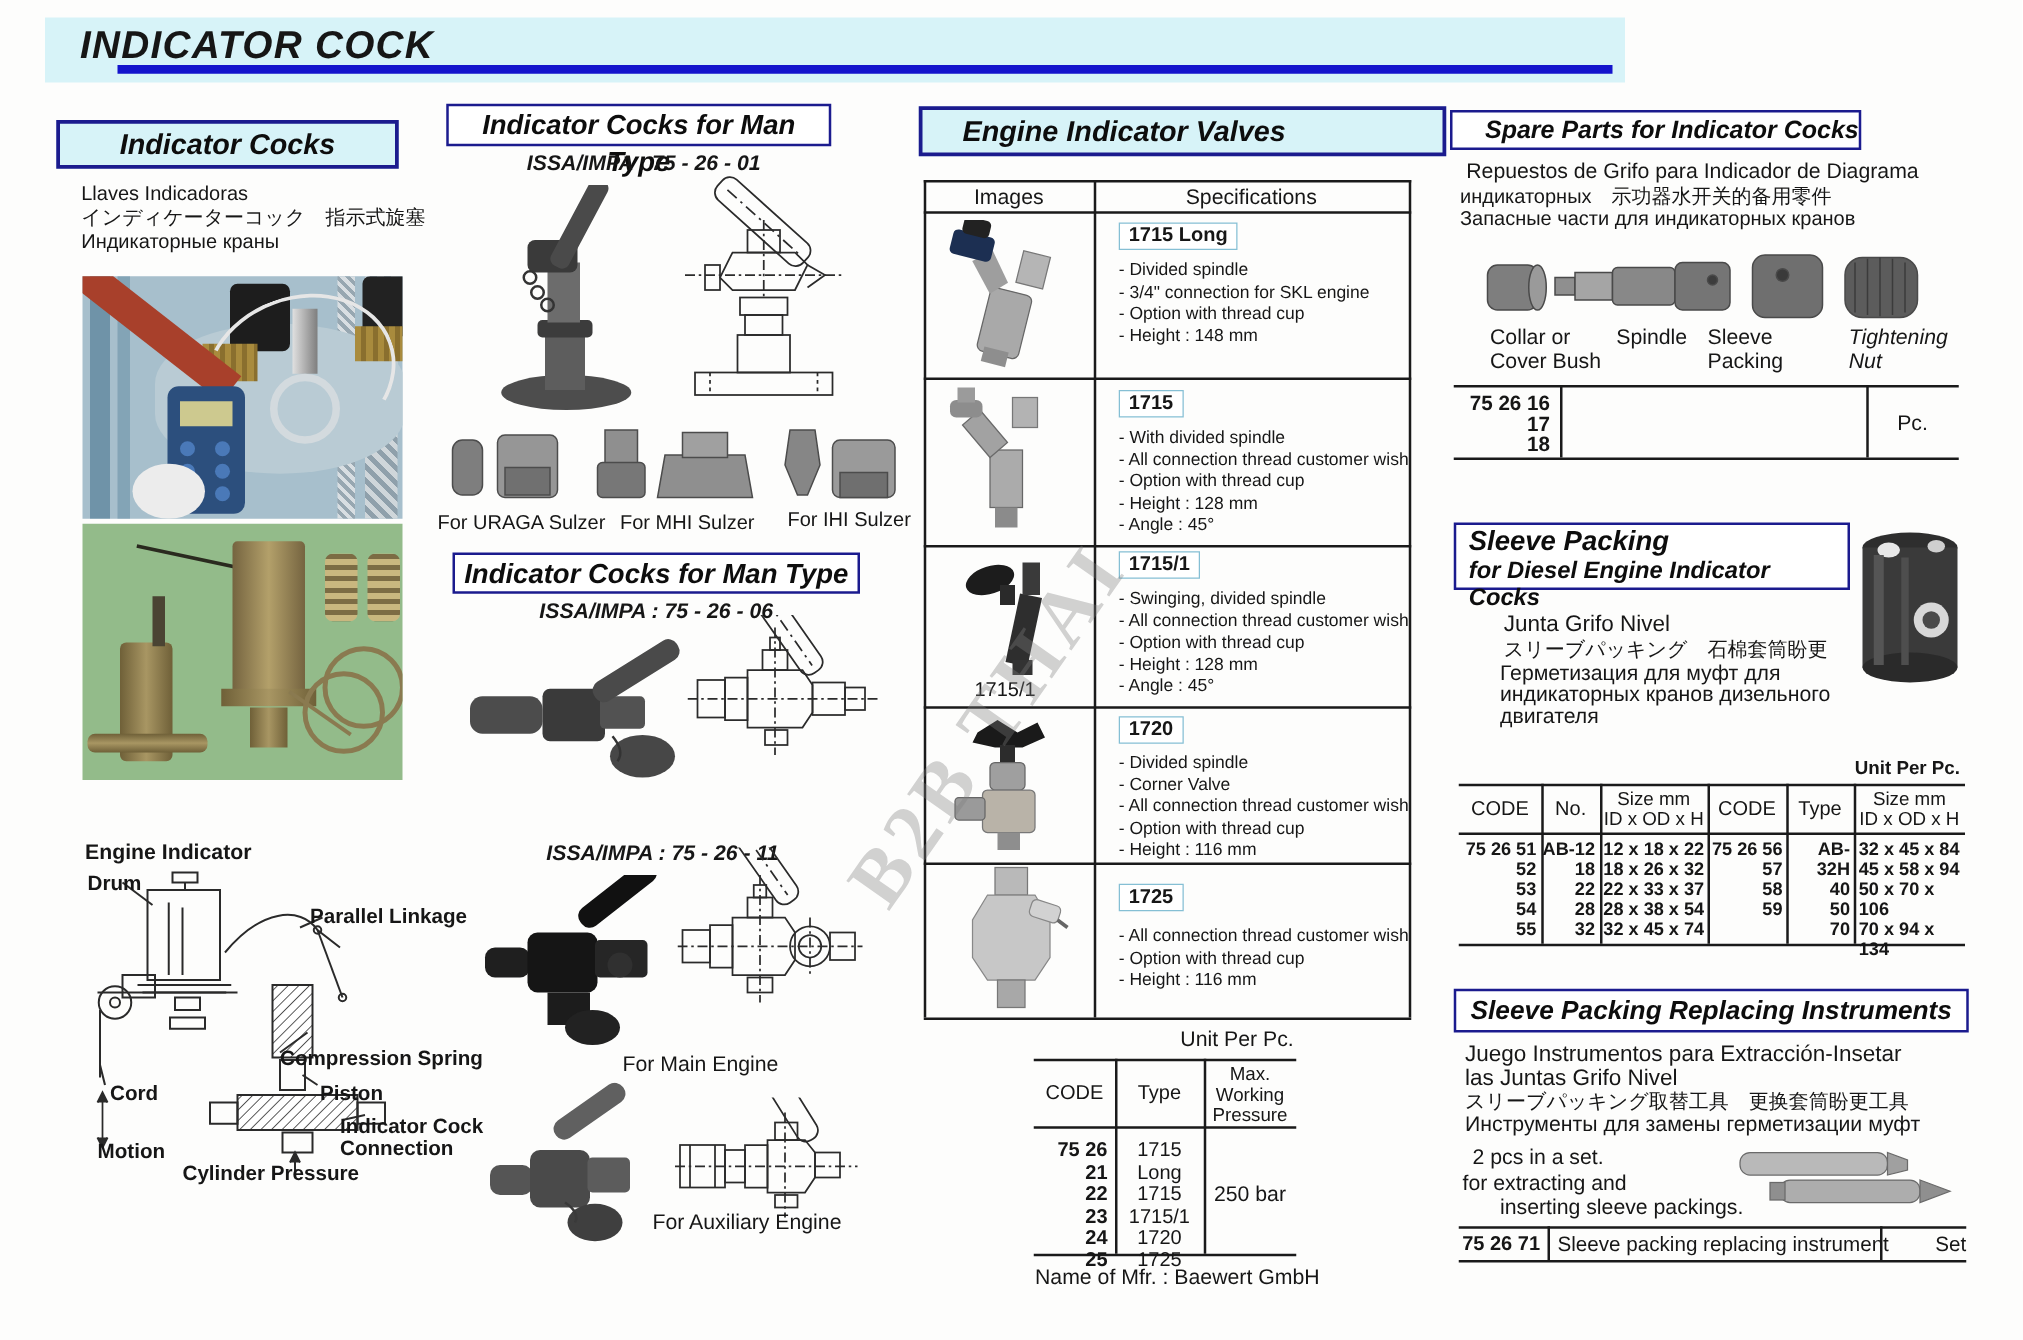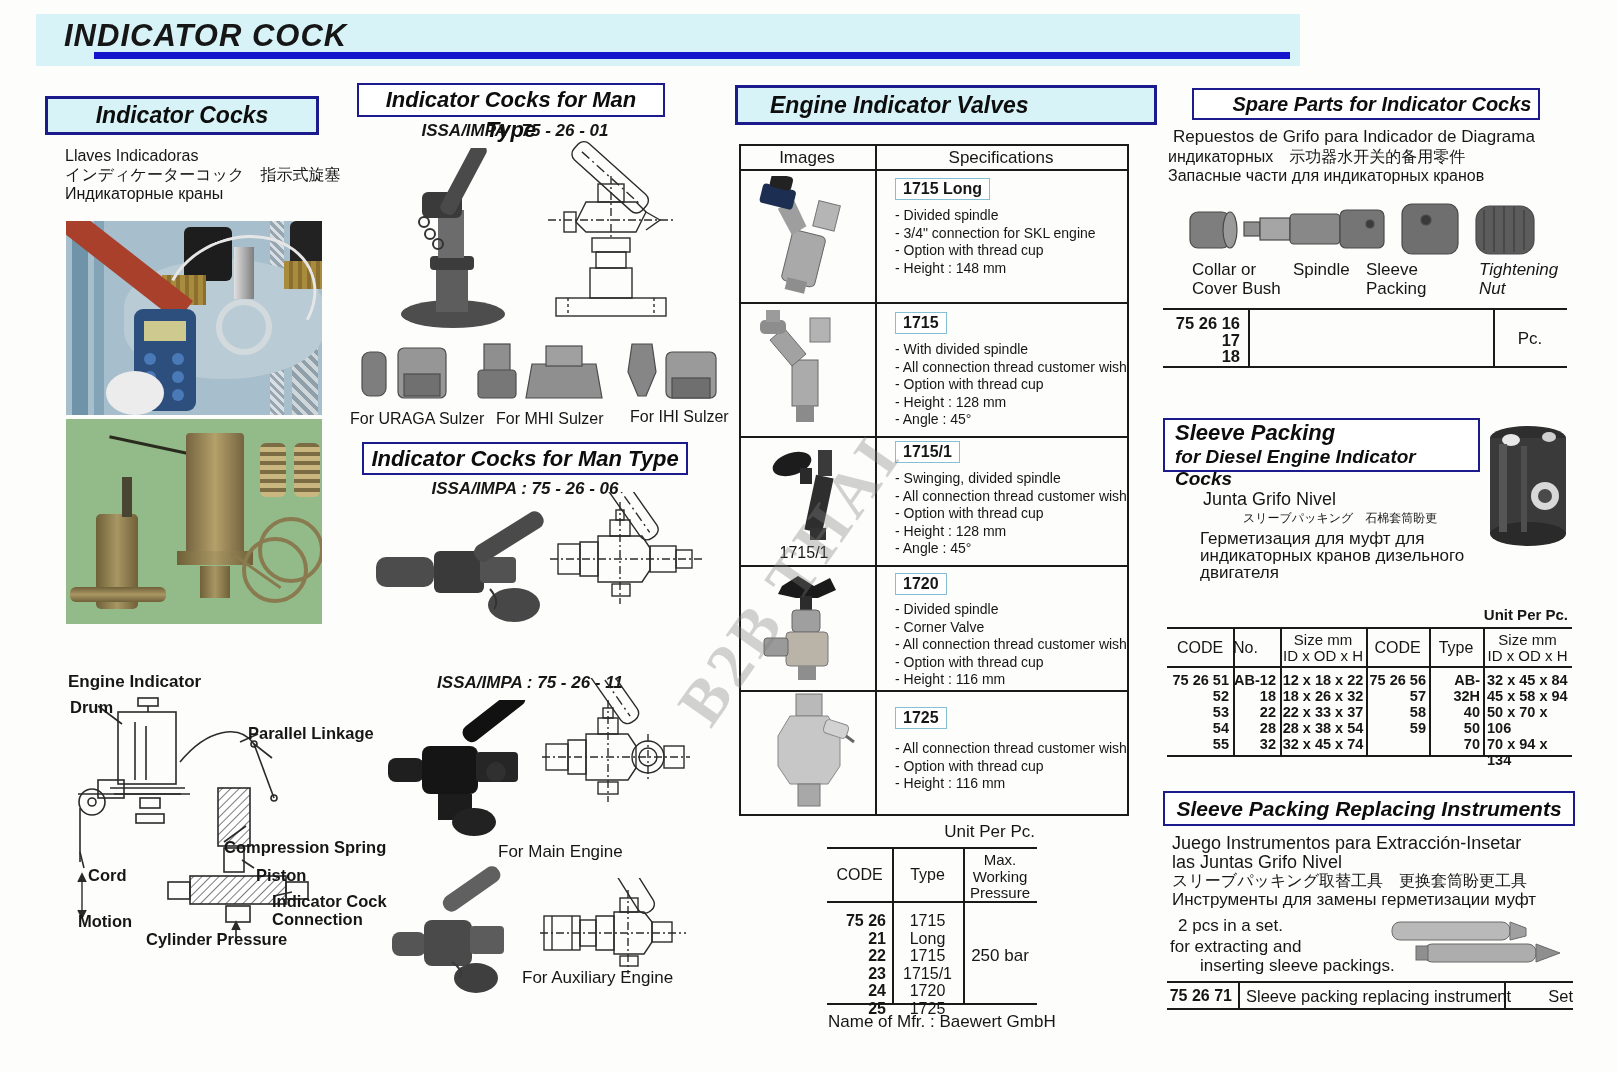--- a/index.html
+++ b/index.html
@@ -408,21 +408,21 @@
   <div class="abs col5" style="left:892px;top:912px;width:71px;text-align:center;">
     <div>1715 Long</div>
       <div>1715</div>
     <div>1715/1</div>
       <div>1720</div>
     <div>1725</div>
   </div>
   <div class="abs" style="left:963px;top:946px;width:74px;text-align:center;font-size:17px;">250 bar</div>
   <div class="abs" style="left:828px;top:1012px;font-size:17px;">Name of Mfr. : Baewert GmbH</div>
 
-  <div class="bt btw" style="left:1160px;top:88px;width:312px;height:28px;font-size:20px;line-height:28px;text-align:center;padding-left:32px;margin-left:32px;">Spare Parts for Indicator Cocks</div>
+  <div class="bt btw" style="left:1160px;top:88px;width:312px;height:28px;font-size:20px;line-height:28px;text-align:right;padding-left:13px;">Spare Parts for Indicator Cocks</div>
   <div class="abs" style="left:1173px;top:127px;font-size:17px;">Repuestos de Grifo para Indicador de Diagrama</div>
   <div class="abs" style="left:1168px;top:147px;font-size:16px;">индикаторных　示功器水开关的备用零件</div>
   <div class="abs" style="left:1168px;top:167px;font-size:16px;">Запасные части для индикаторных кранов</div>
 
   <svg class="abs" style="left:1188px;top:200px;" width="352" height="56" viewBox="0 0 352 56">
     <g stroke="#4a4a4a" stroke-width="1.2">
       <rect x="2" y="12" width="40" height="36" rx="8" fill="#7e7e7e"></rect>
         <ellipse cx="42" cy="30" rx="7" ry="18" fill="#9a9a9a"></ellipse>
       <rect x="56" y="22" width="16" height="14" fill="#8f8f8f"></rect>
         <rect x="72" y="18" width="30" height="22" fill="#a5a5a5"></rect>
@@ -471,36 +471,36 @@
     <rect x="3" y="14" width="76" height="96" fill="#3a3a3a"></rect>
     <ellipse cx="41" cy="110" rx="38" ry="12" fill="#2a2a2a"></ellipse>
     <ellipse cx="24" cy="16" rx="9" ry="6" fill="#e8e8e8"></ellipse>
     <ellipse cx="62" cy="13" rx="7" ry="5" fill="#cfcfcf"></ellipse>
     <circle cx="58" cy="72" r="14" fill="#d8d8d8"></circle>
       <circle cx="58" cy="72" r="7" fill="#4a4a4a"></circle>
     <rect x="12" y="20" width="8" height="88" fill="#555"></rect>
       <rect x="34" y="22" width="6" height="86" fill="#4e4e4e"></rect>
   </svg>
   <div class="abs" style="left:1203px;top:489px;font-size:18px;">Junta Grifo Nivel</div>
-  <div class="abs" style="left:1203px;top:510px;font-size:12px;margin-left:40px;">スリーブパッキング　石棉套筒盼更</div>
+  <div class="abs" style="left:1203px;top:510px;font-size:16px;">スリーブパッキング　石棉套筒盼更</div>
   <div class="abs" style="left:1200px;top:529px;font-size:17px;">Герметизация для муфт для</div>
   <div class="abs" style="left:1200px;top:546px;font-size:17px;">индикаторных кранов дизельного</div>
   <div class="abs" style="left:1200px;top:563px;font-size:17px;">двигателя</div>
   <div class="abs" style="left:1420px;top:606px;width:148px;text-align:right;font-weight:bold;font-size:15px;">Unit Per Pc.</div>
 
   <div class="hl" style="left:1167px;top:627px;width:405px;"></div>
   <div class="hl" style="left:1167px;top:666px;width:405px;"></div>
   <div class="hl" style="left:1167px;top:755px;width:405px;"></div>
   <div class="vl" style="left:1233px;top:627px;height:128px;"></div>
   <div class="vl" style="left:1280px;top:627px;height:128px;"></div>
   <div class="vl" style="left:1366px;top:627px;height:128px;"></div>
   <div class="vl" style="left:1429px;top:627px;height:128px;"></div>
   <div class="vl" style="left:1483px;top:627px;height:128px;"></div>
   <div class="abs" style="left:1167px;top:639px;width:66px;text-align:center;font-size:16px;">CODE</div>
-  <div class="abs" style="left:1233px;top:639px;width:47px;font-size:16px;">No.</div>
+  <div class="abs" style="left:1233px;top:639px;width:47px;text-align:center;font-size:16px;">No.</div>
   <div class="abs pre" style="left:1280px;top:632px;width:86px;text-align:center;font-size:15px;line-height:16px;">Size mm
 ID x OD x H</div>
   <div class="abs" style="left:1366px;top:639px;width:63px;text-align:center;font-size:16px;">CODE</div>
   <div class="abs" style="left:1429px;top:639px;width:54px;text-align:center;font-size:16px;">Type</div>
   <div class="abs pre" style="left:1483px;top:632px;width:89px;text-align:center;font-size:15px;line-height:16px;">Size mm
 ID x OD x H</div>
 
   <div class="abs sz" style="left:1167px;top:672px;width:62px;text-align:right;">
     <div>75 26 51</div>
       <div>52</div>

